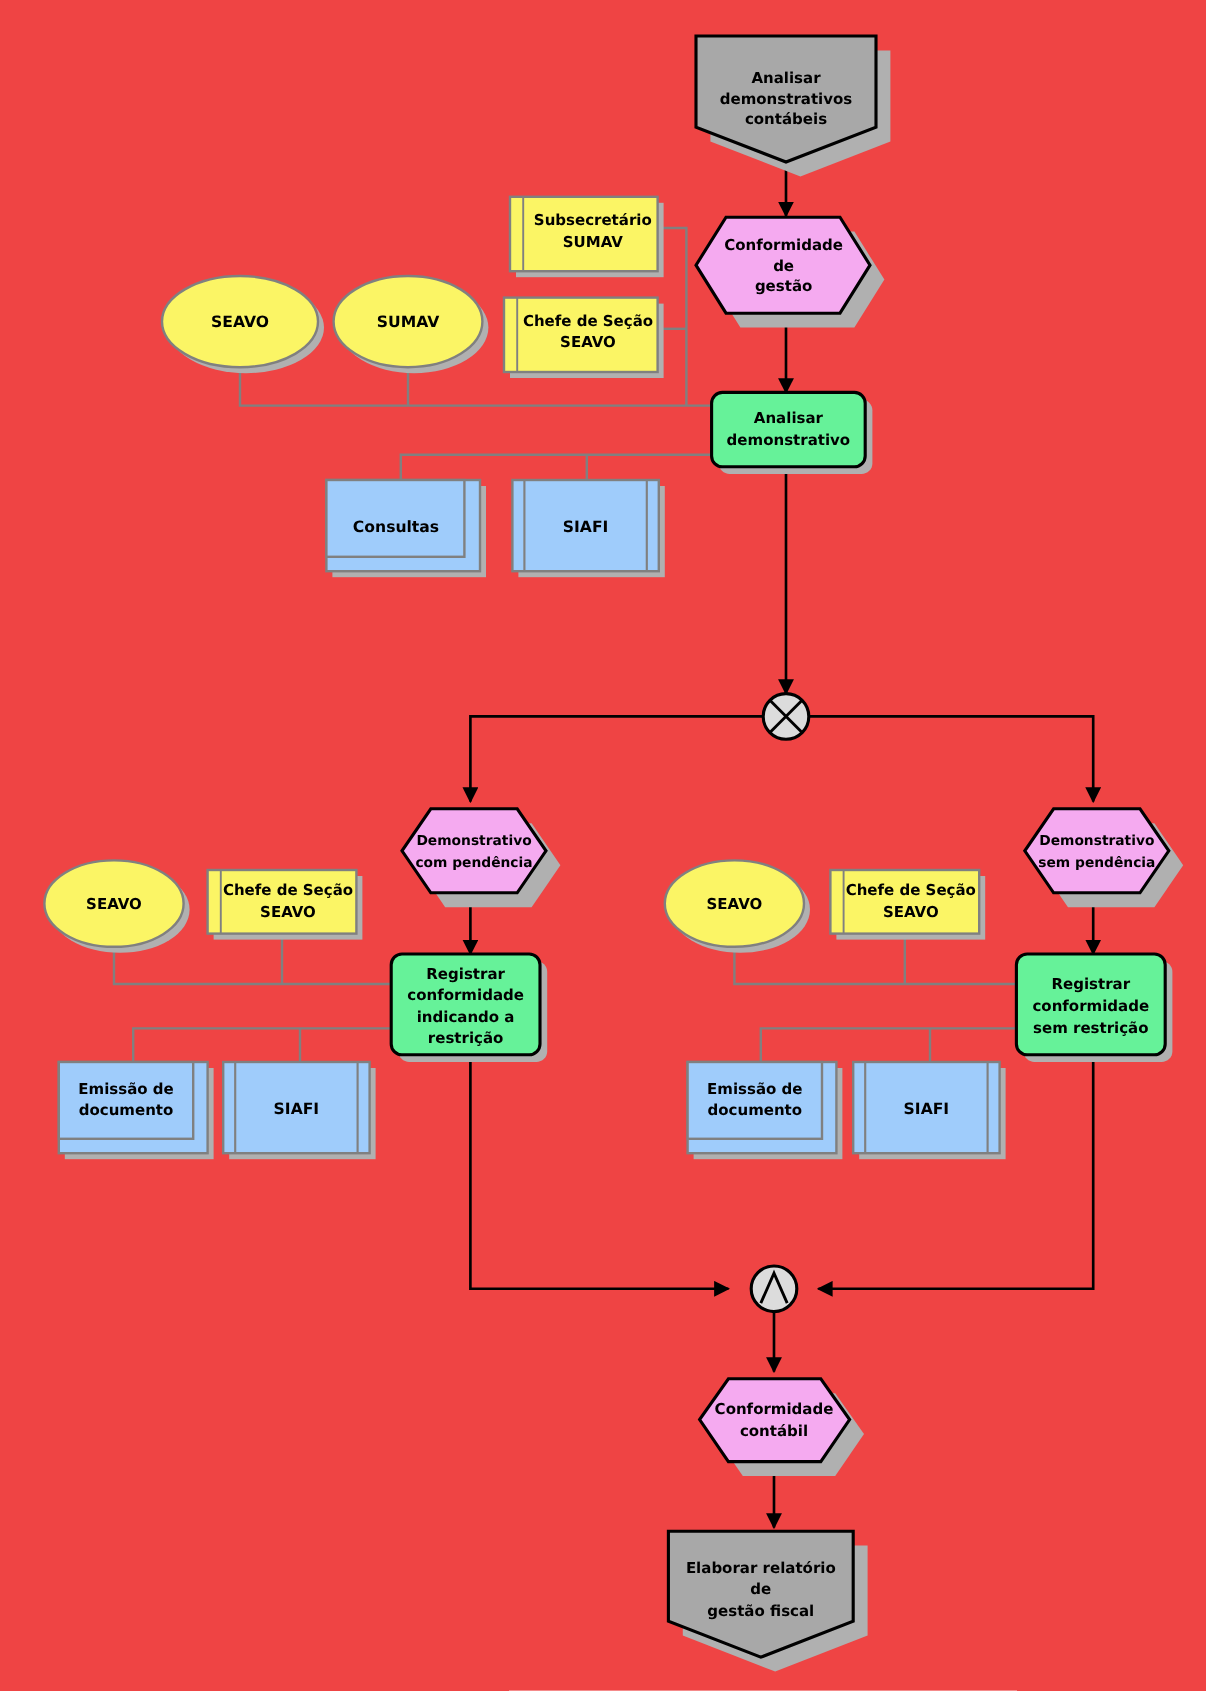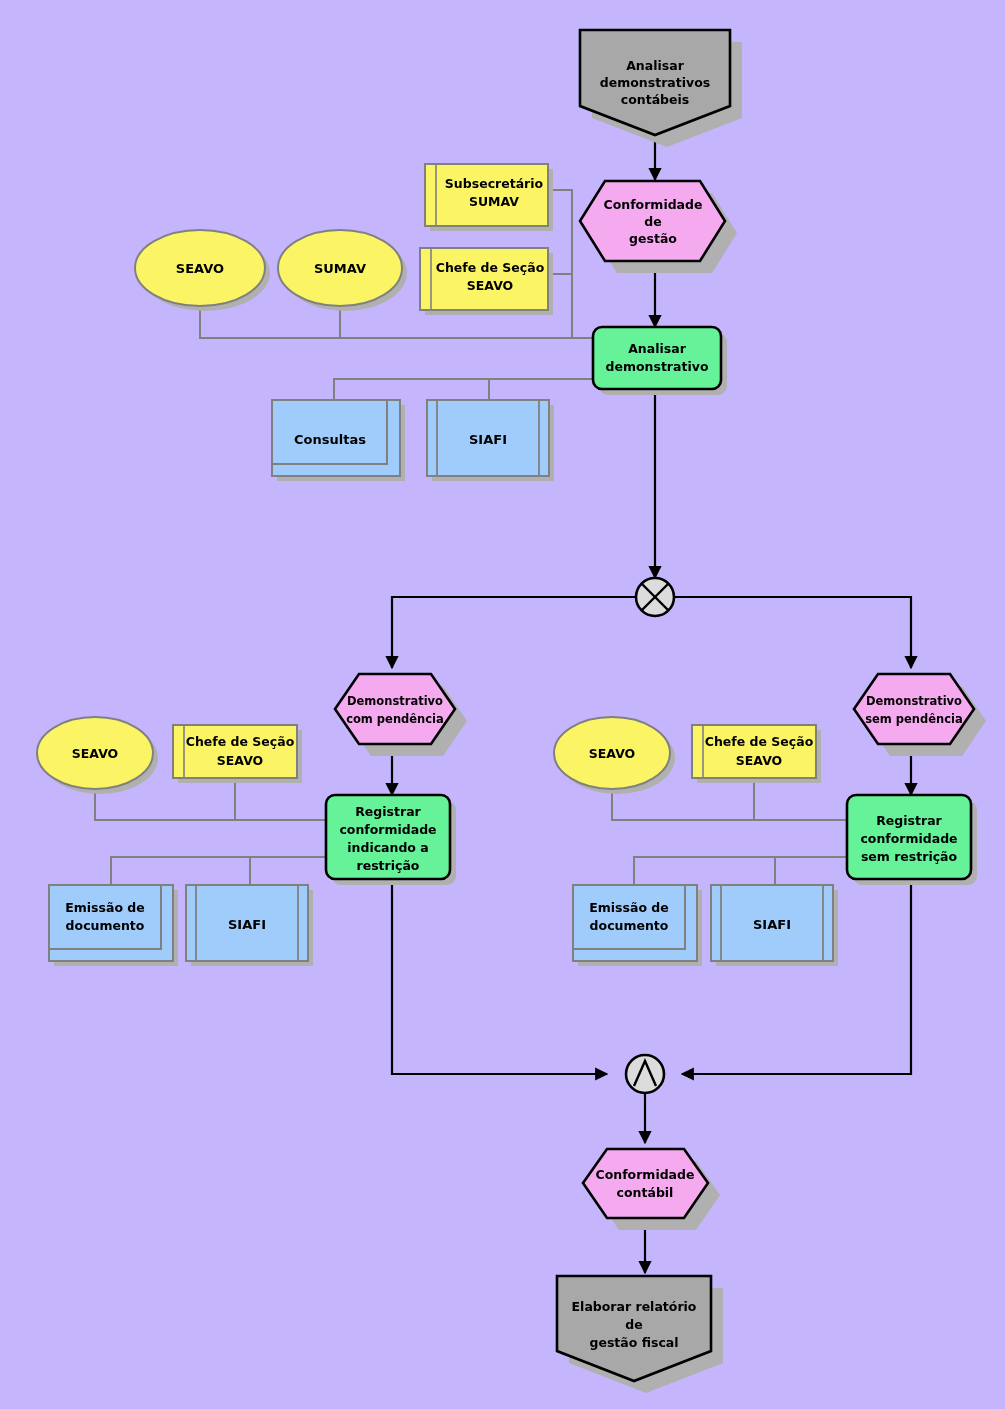--- a/index.html
+++ b/index.html
@@ -7,21 +7,21 @@
     padding: 0;
     background: #ffffff;
   }
   body {
     font-family: "DejaVu Sans", "Liberation Sans", sans-serif;
   }
   #canvas {
     position: relative;
     width: 1005px;
     height: 1409px;
-    background: #c4b5fd;
+    background: #ef4444;
     overflow: hidden;
   }
   svg#diagram {
     position: absolute;
     left: 0; top: 0;
     width: 1005px;
     height: 1409px;
   }
   .lbl {
     font-family: "DejaVu Sans", "Liberation Sans", sans-serif;

